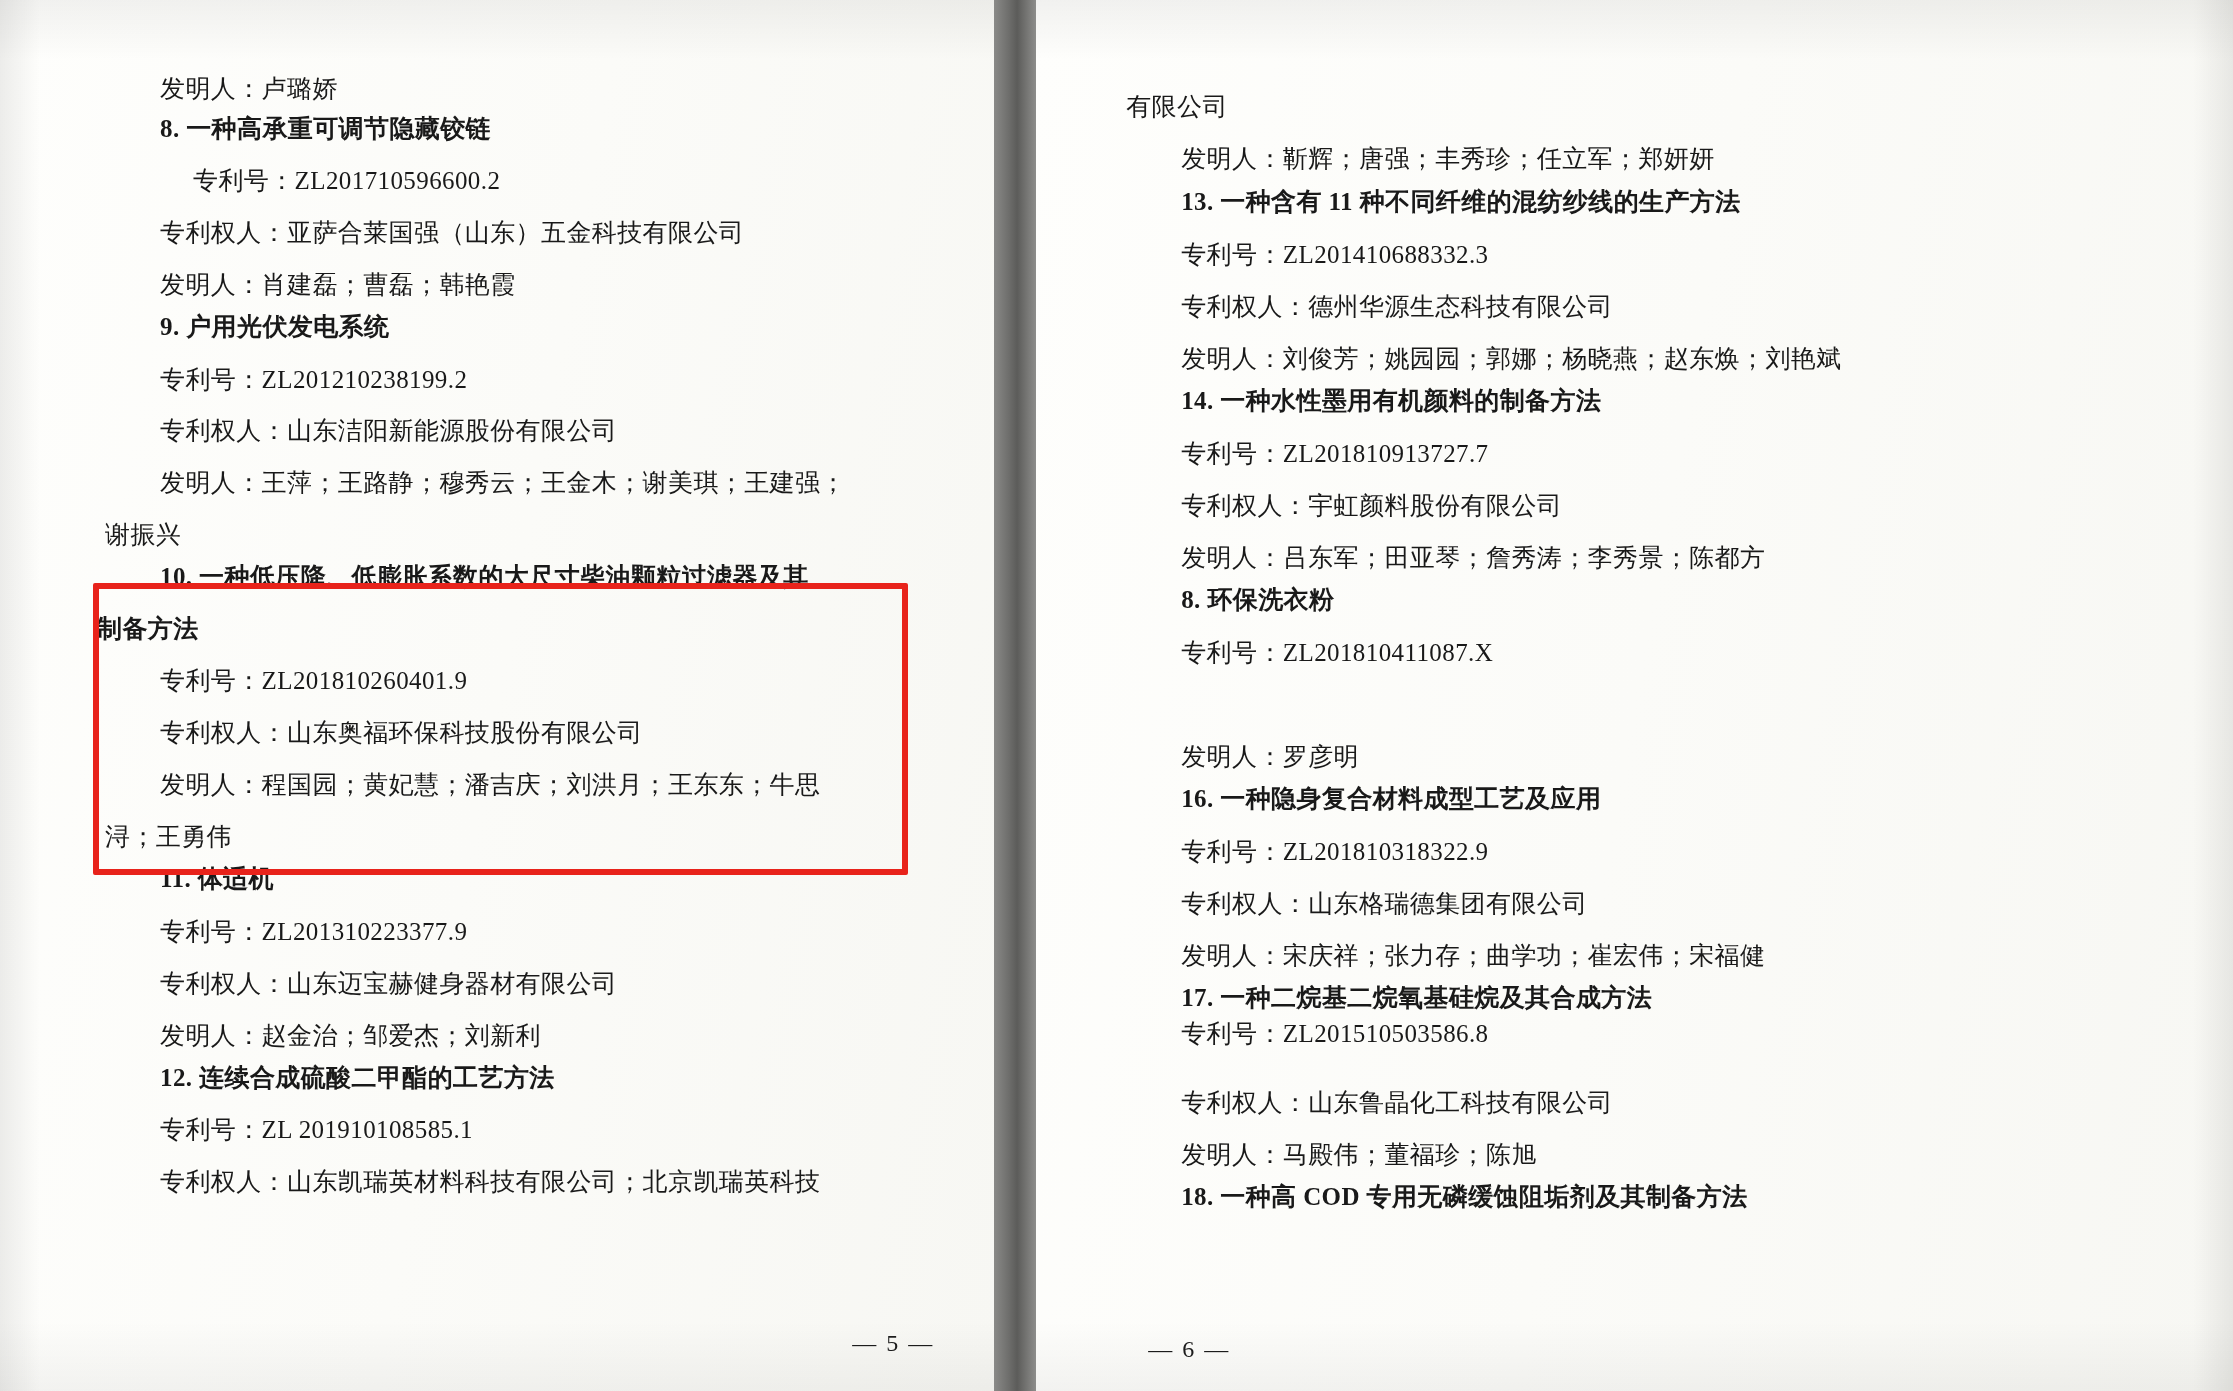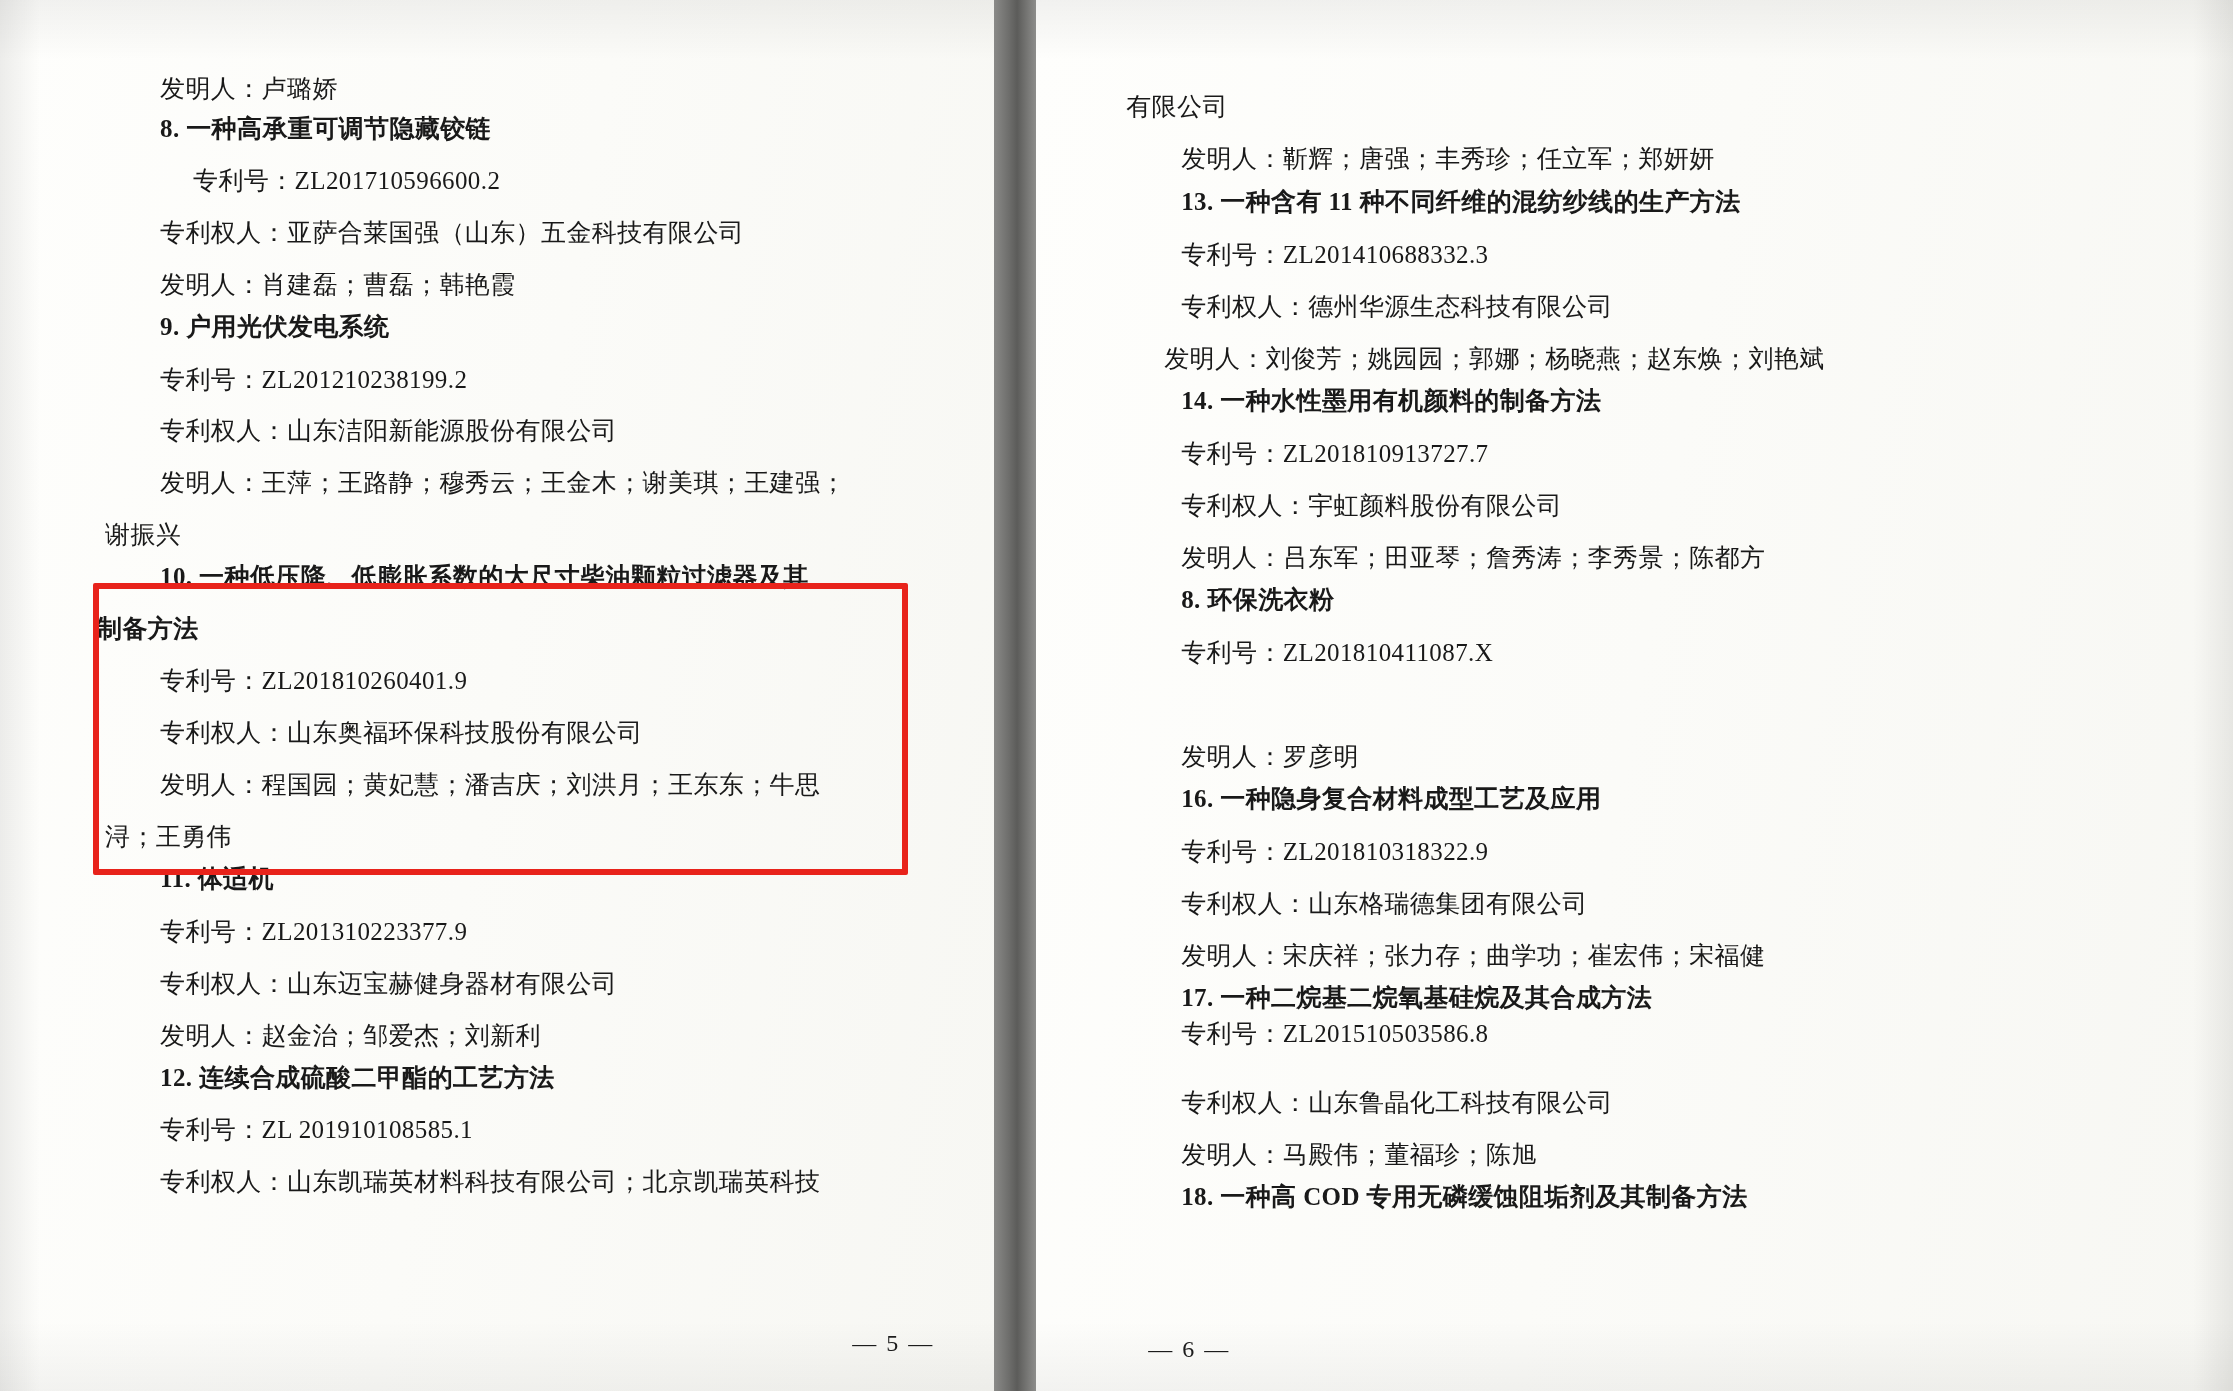--- a/index.html
+++ b/index.html
@@ -153,21 +153,21 @@
   <div class="gutter"></div>
 
   <div class="page right">
     <div class="paper-tint"></div>
     <div class="content" id="right-content">
         <div class="line" style="left: 90px; top: 90px;">有限公司</div>
         <div class="line" style="left: 145px; top: 142px;">发明人：靳辉；唐强；丰秀珍；任立军；郑妍妍</div>
         <div class="line b" style="left: 145px; top: 185px;">13. 一种含有 11 种不同纤维的混纺纱线的生产方法</div>
         <div class="line" style="left: 145px; top: 238px;">专利号：ZL201410688332.3</div>
         <div class="line" style="left: 145px; top: 290px;">专利权人：德州华源生态科技有限公司</div>
-        <div class="line" style="left: 128px; top: 342px;">发明人：刘俊芳；姚园园；郭娜；杨晓燕；赵东焕；刘艳斌</div>
+        <div class="line" style="left: 145px; top: 342px;">发明人：刘俊芳；姚园园；郭娜；杨晓燕；赵东焕；刘艳斌</div>
         <div class="line b" style="left: 145px; top: 384px;">14. 一种水性墨用有机颜料的制备方法</div>
         <div class="line" style="left: 145px; top: 437px;">专利号：ZL201810913727.7</div>
         <div class="line" style="left: 145px; top: 489px;">专利权人：宇虹颜料股份有限公司</div>
         <div class="line" style="left: 145px; top: 541px;">发明人：吕东军；田亚琴；詹秀涛；李秀景；陈都方</div>
         <div class="line b" style="left: 145px; top: 583px;">8. 环保洗衣粉</div>
         <div class="line" style="left: 145px; top: 636px;">专利号：ZL201810411087.X</div>
         <div class="line" style="left: 145px; top: 740px;">发明人：罗彦明</div>
         <div class="line b" style="left: 145px; top: 782px;">16. 一种隐身复合材料成型工艺及应用</div>
         <div class="line" style="left: 145px; top: 835px;">专利号：ZL201810318322.9</div>
         <div class="line" style="left: 145px; top: 887px;">专利权人：山东格瑞德集团有限公司</div>

